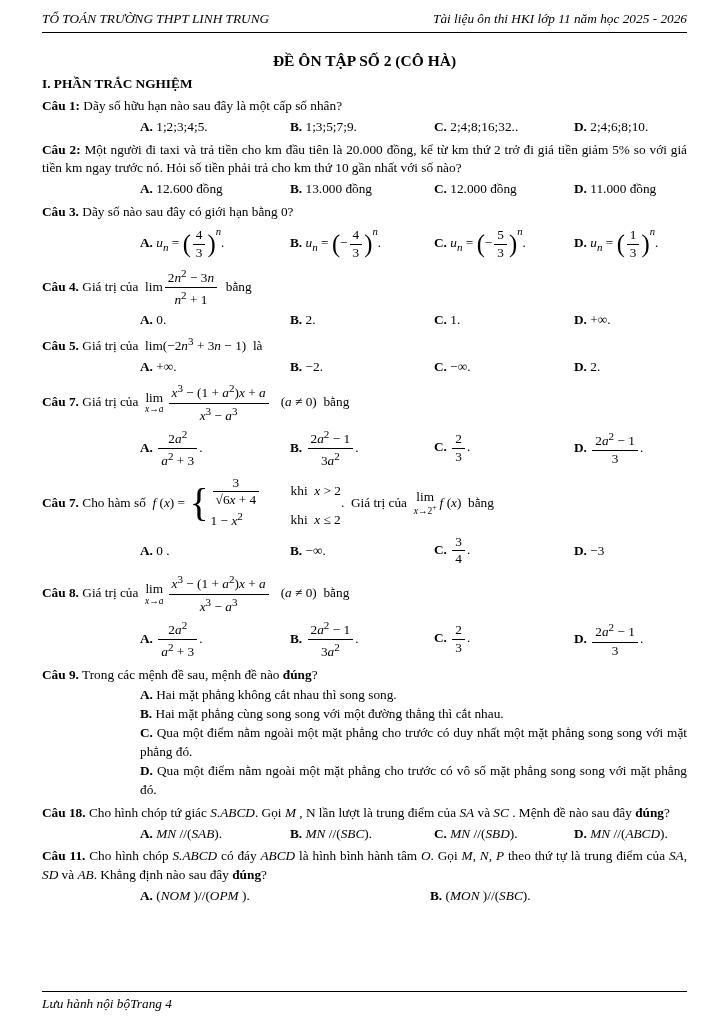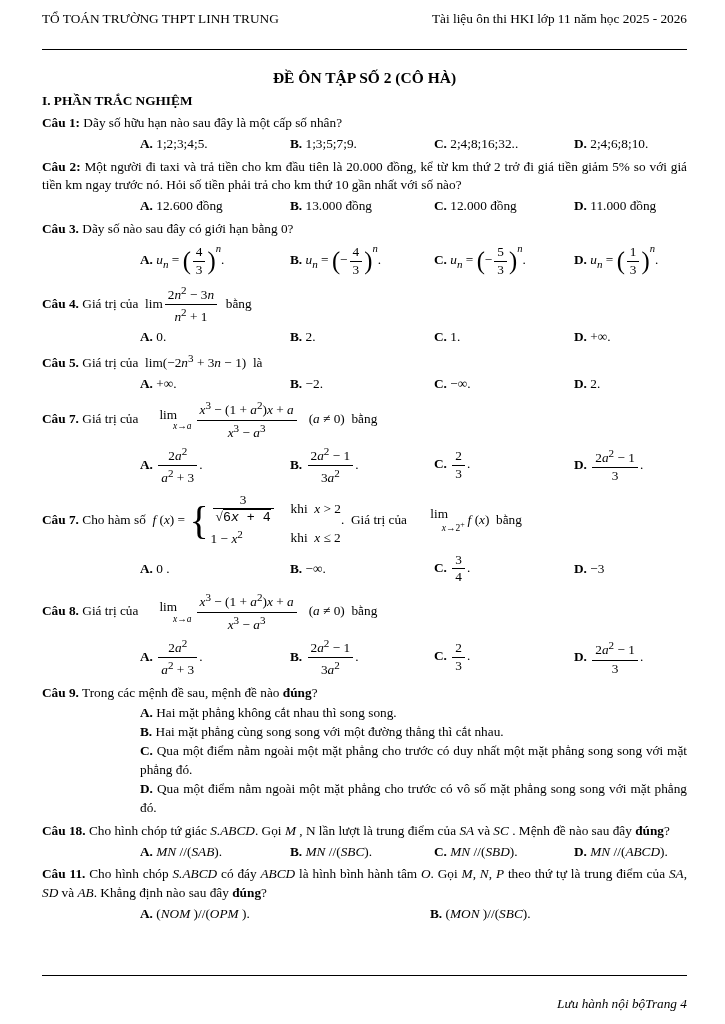--- a/index.html
+++ b/index.html
@@ -3,49 +3,49 @@
 <meta charset="utf-8">
 <style>
   * { margin:0; padding:0; box-sizing:border-box; }
   html,body { background:#fff; }
   .page {
     width:725px; height:1024px; background:#fff; color:#000;
     font-family:"Liberation Serif", serif; font-size:13.3px; line-height:1.42;
     padding:10px 38px 10px 42px; display:flex; flex-direction:column; overflow:hidden;
   }
   .doc-header {
-    display:flex; justify-content:space-between; 
-    border-bottom:1.6px solid #000; padding-bottom:20px;
+    display:flex; justify-content:space-between; font-style:italic;
+    border-bottom:1.6px solid #000; padding-bottom:3px;
   }
   .doc-title { text-align:center; font-weight:bold; font-size:15.5px; margin:17px 0 3px; font-style:normal; }
   .section-heading { font-weight:bold; margin-bottom:3px; }
   .question { margin-bottom:4px; }
   .qtext { text-align:justify; }
   .qlabel { font-weight:bold; }
   .options { margin-left:98px; margin-top:2px; }
   .row4 { display:grid; grid-template-columns:150px 144px 140px auto; align-items:center; }
   .row2 { display:grid; grid-template-columns:290px auto; align-items:center;font-family:Liberation Serif, serif; }
   .list .option { display:block; text-align:justify; }
   .okey { font-weight:bold; }
   
   .frac { display:inline-block; vertical-align:middle; text-align:center; line-height:1.12; margin:1px 2px; }
   .frac .num { display:block; border-bottom:1px solid #000; padding:0 3px 1px; }
   .frac .den { display:block; padding:1px 3px 0; }
   .lim { display:inline-block; text-align:center; vertical-align:middle; line-height:1; margin-right:3px; }
-  .lim .limsub { display:block; font-size:9.5px; margin-top:1px;margin-left:28px; }
+  .lim .limsub { display:block; font-size:9.5px; margin-top:1px; }
   .bp { font-size:1.85em; vertical-align:middle; line-height:0; font-weight:normal; }
   .pw { font-size:0.8em; vertical-align:1.15em; }
   .brace { font-size:3.0em; vertical-align:middle; line-height:0; font-weight:normal; margin:0 2px 0 1px; }
   .cases { display:inline-block; vertical-align:middle; }
   .crow { display:flex; align-items:center; }
   .cexpr { display:inline-block; min-width:80px; }
-  .ovl { border-top:1px solid #000;font-family:Liberation Mono, monospace; }
+  .ovl { border-top:1px solid #000; }
   .doc-footer {
-    margin-top:auto; display:flex; justify-content:flex-end; font-style:italic;
-    border-top:1.6px solid #000; padding-top:19px;
+    margin-top:auto; display:flex; justify-content:flex-start; font-style:italic;
+    border-top:1.6px solid #000; padding-top:3px;
   }
 </style>
 </head>
 <body>
 
 <div class="page">
   <div class="doc-header">
     <span>TỔ TOÁN TRƯỜNG THPT LINH TRUNG</span>
     <span>Tài liệu ôn thi HKI lớp 11 năm học 2025 - 2026</span>
   </div>

